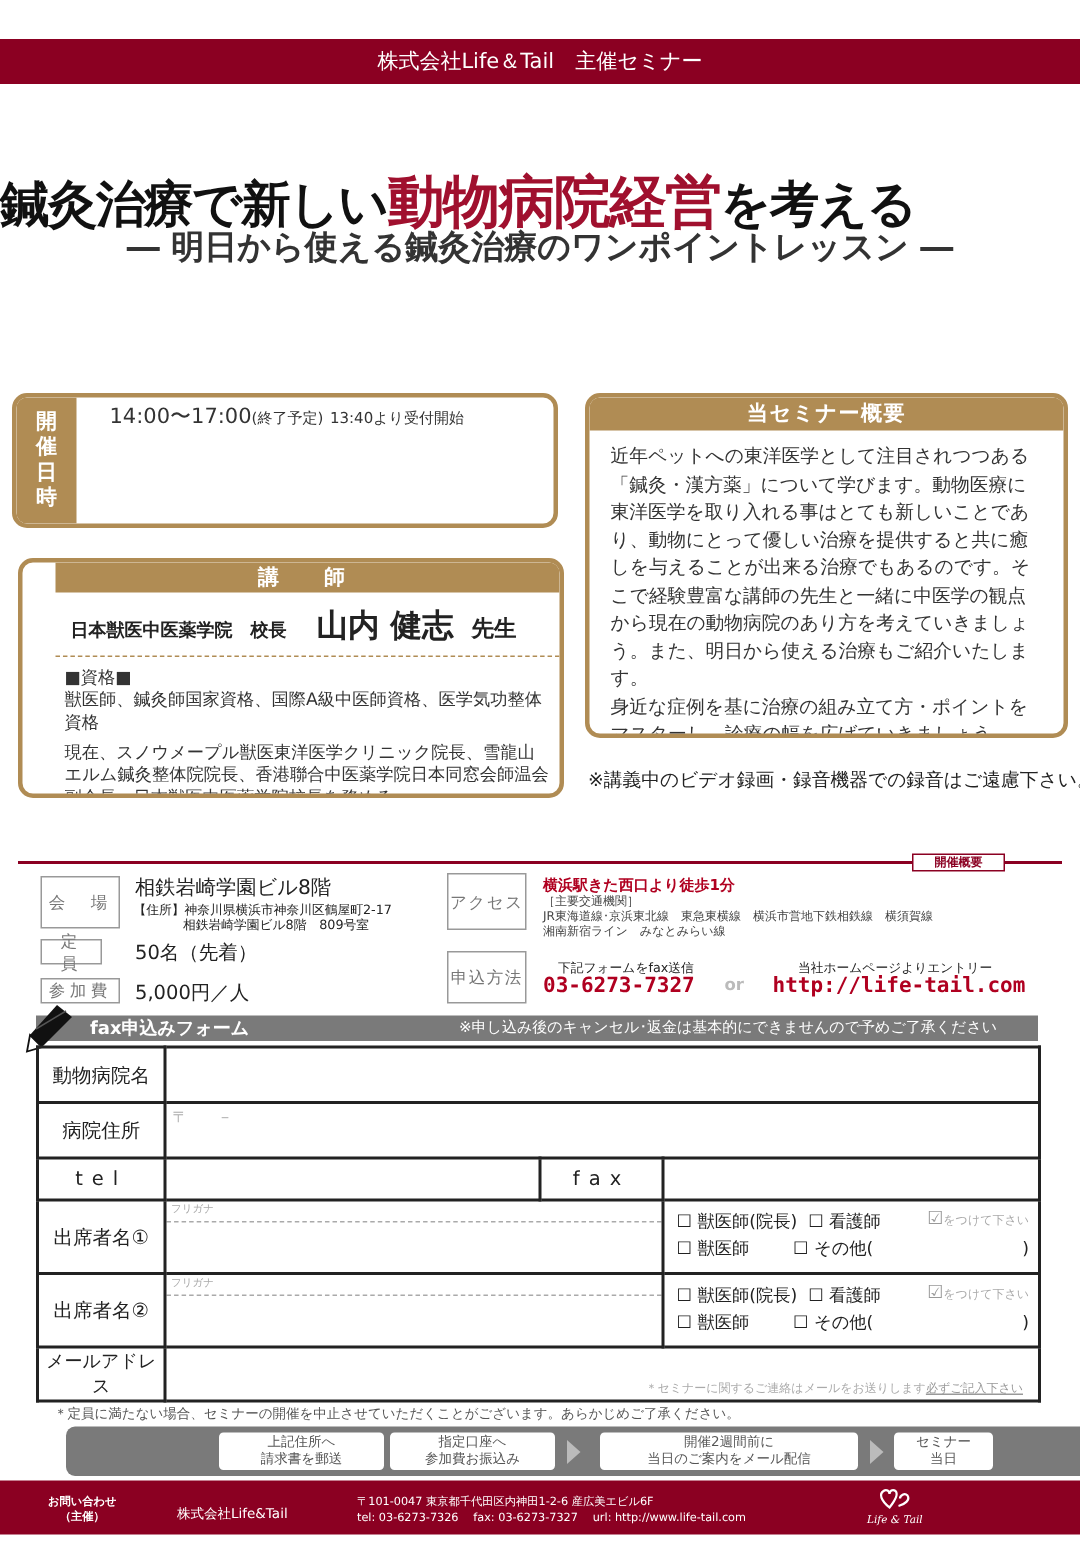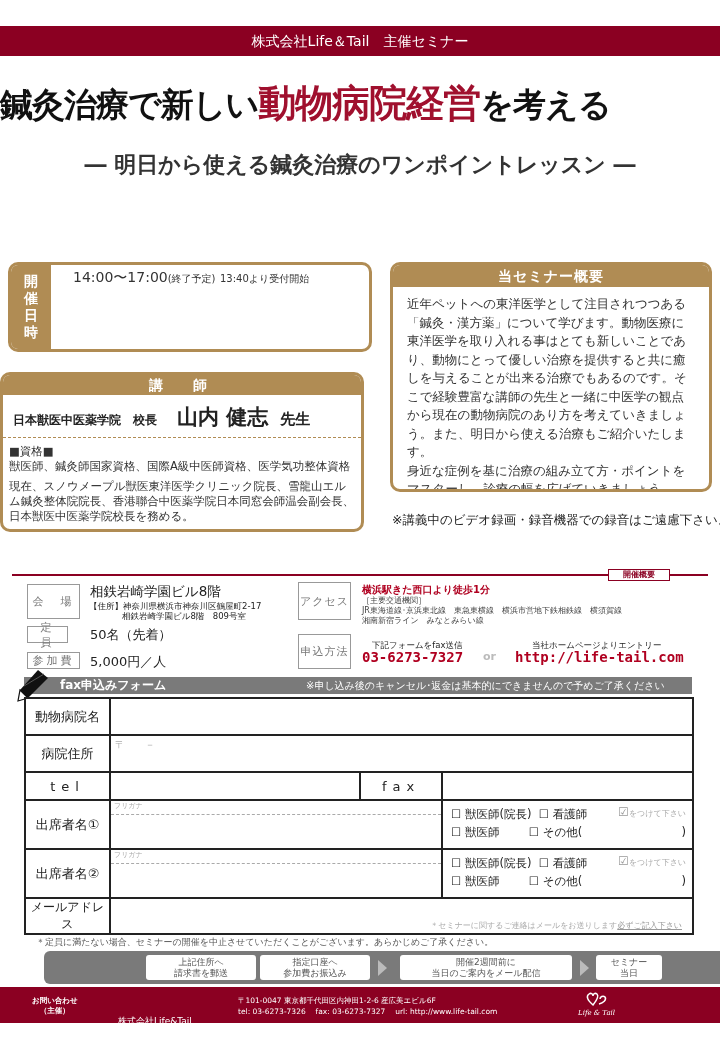--- a/index.html
+++ b/index.html
@@ -1,31 +1,31 @@
 <!DOCTYPE html>
 <html><head>
 <meta charset="utf-8">
 <style>
   * { box-sizing: border-box; margin: 0; padding: 0; }
   body { width: 720px; height: 1040px; background: #fff; font-family: "DejaVu Sans", sans-serif; color: #222; position: relative; overflow: hidden; }
   .abs { position: absolute; }
   .topbar { left: 0; top: 26px; width: 720px; height: 30px; background: #8b0022; color: #fff; font-size: 14px; text-align: center; line-height: 30px; }
-  .title { left: 0; top: 78px; width: 580px; text-align: center; font-size: 33px; font-weight: bold; color: #111; letter-spacing: -1px; white-space: nowrap; }
+  .title { left: 0; top: 109px; width: 580px; text-align: center; font-size: 33px; font-weight: bold; color: #111; letter-spacing: -1px; white-space: nowrap; }
   .title .hl { color: #a0102e; font-size: 38px; }
   .subtitle { left: 0; top: 150px; width: 720px; text-align: center; font-size: 22px; font-weight: bold; color: #333; white-space: nowrap; }
   .gold { background: #b08c54; }
   .box { border: 3px solid #b08c54; border-radius: 10px; background: #fff; overflow: hidden; }
   .datebox { left: 8px; top: 262px; width: 364px; height: 90px; display: flex; }
   .datebox .side { width: 40px; height: 100%; color: #fff; font-size: 14px; font-weight: bold; display: flex; flex-direction: column; align-items: center; justify-content: center; line-height: 17px; }
   .datebox .main { flex: 1; padding: 4px 0 0 22px; }
   .date-line { font-size: 22px; font-weight: bold; color: #333; white-space: nowrap; }
   .date-line .big { font-size: 46px; }
   .time-line { font-size: 14px; color: #333; margin-top: 0px; white-space: nowrap; }
   .time-line small { font-size: 10px; }
-  .lecbox { left: 0; top: 372px; width: 364px; height: 160px; }
+  .lecbox { left: 12px; top: 372px; width: 364px; height: 160px; padding-left: 22px; }
   .boxhead { height: 20px; color: #fff; font-size: 14px; font-weight: bold; text-align: center; line-height: 20px; letter-spacing: 8px; }
   .lec-name { padding: 8px 10px 6px 10px; font-weight: bold; font-size: 12px; white-space: nowrap; border-bottom: 1px dashed #b08c54; }
   .lec-name .nm { font-size: 21px; margin: 0 12px 0 20px; }
   .lec-name .sx { font-size: 15px; }
   .lec-body { padding: 6px 6px; font-size: 11.5px; line-height: 15px; color: #333; }
   .lec-body p { margin-bottom: 5px; }
   .sumbox { left: 390px; top: 262px; width: 322px; height: 230px; }
   .sum-body { padding: 8px 14px; font-size: 12.5px; line-height: 18.5px; color: #333; }
   .notice { left: 392px; top: 512px; font-size: 12.5px; color: #222; white-space: nowrap; }
   .redline { left: 12px; top: 574px; width: 696px; height: 2px; background: #8b0022; }
@@ -44,21 +44,21 @@
   .chk { font-size: 11.5px; line-height: 18px; color: #222; position: relative; padding: 4px 4px 0 8px; height: 100%; }
   .chk .note { position: absolute; right: 6px; top: 2px; font-size: 8px; color: #aaa; }
   .chk .note b { color: #999; font-size: 12px; }
   .dashl { border-left: 1px dashed #888 !important; }
   .footnote { left: 36px; top: 936px; font-size: 9px; color: #555; white-space: nowrap; }
   .steps { left: 44px; top: 951px; width: 684px; height: 33px; background: #7a7a7a; border-radius: 6px; }
   .step { position: absolute; top: 4px; height: 25px; background: #fff; border-radius: 3px; color: #555; font-size: 9px; text-align: center; line-height: 11px; padding-top: 2px; }
   .arrow { position: absolute; top: 9px; width: 0; height: 0; border-top: 8px solid transparent; border-bottom: 8px solid transparent; border-left: 9px solid #bbb; }
   .footer { left: 0; top: 987px; width: 720px; height: 36px; background: #8b0022; color: #fff; }
   .footer .f1 { position: absolute; left: 32px; top: 9px; font-size: 7.5px; font-weight: bold; text-align: center; line-height: 10px; }
-  .footer .f2 { position: absolute; left: 118px; top: 16px; font-size: 9px; margin-top: 12px; }
+  .footer .f2 { position: absolute; left: 118px; top: 16px; font-size: 9px; }
   .footer .f3 { position: absolute; left: 238px; top: 8px; font-size: 7.5px; line-height: 11px; white-space: nowrap; }
   .footer .logo { position: absolute; left: 578px; top: 4px; text-align: center; font-size: 7px; font-style: italic; font-family: "DejaVu Serif", serif; }
 </style>
 </head>
 <body>
 
 <div class="abs topbar">株式会社Life＆Tail　主催セミナー</div>
 
 <div class="abs title">
   <span>鍼灸治療で新しい</span><span class="hl">動物病院経営</span><span>を考える</span>

